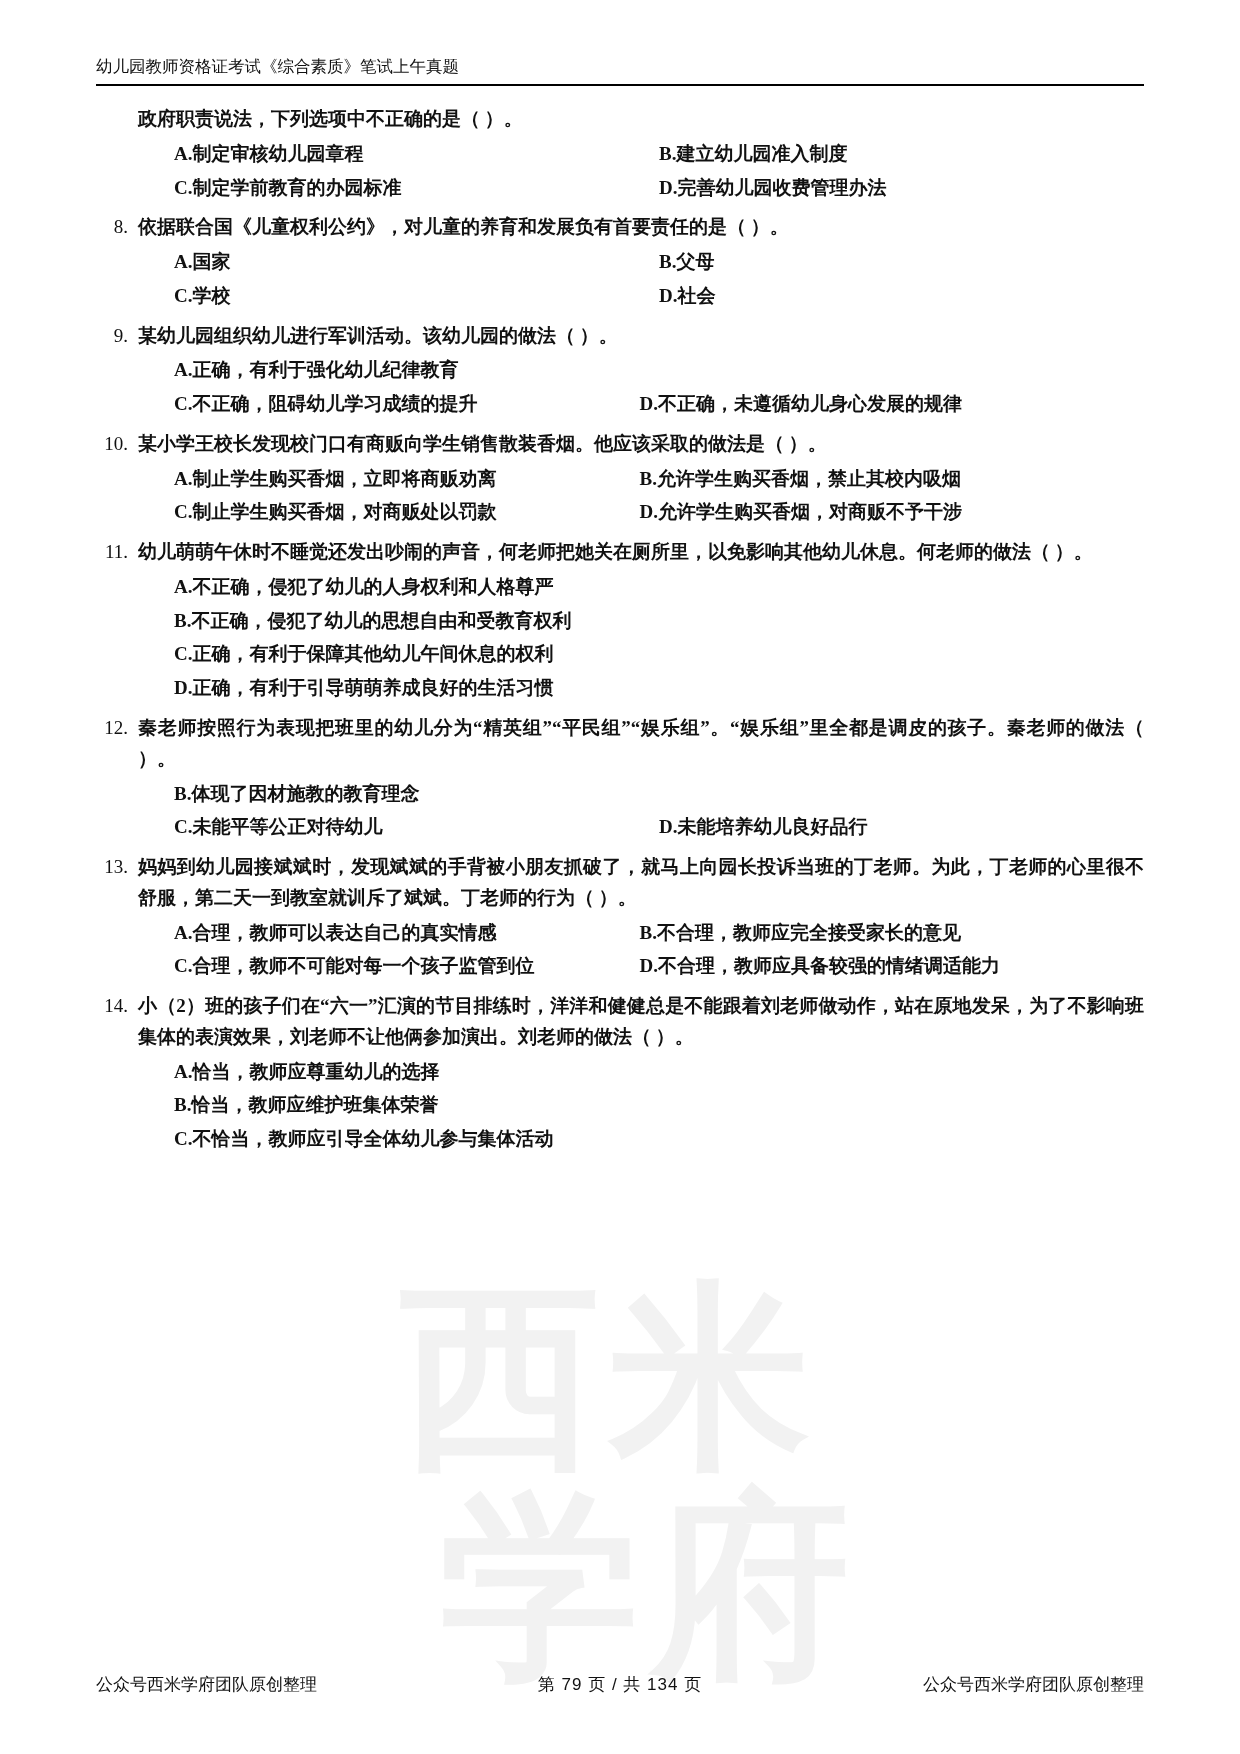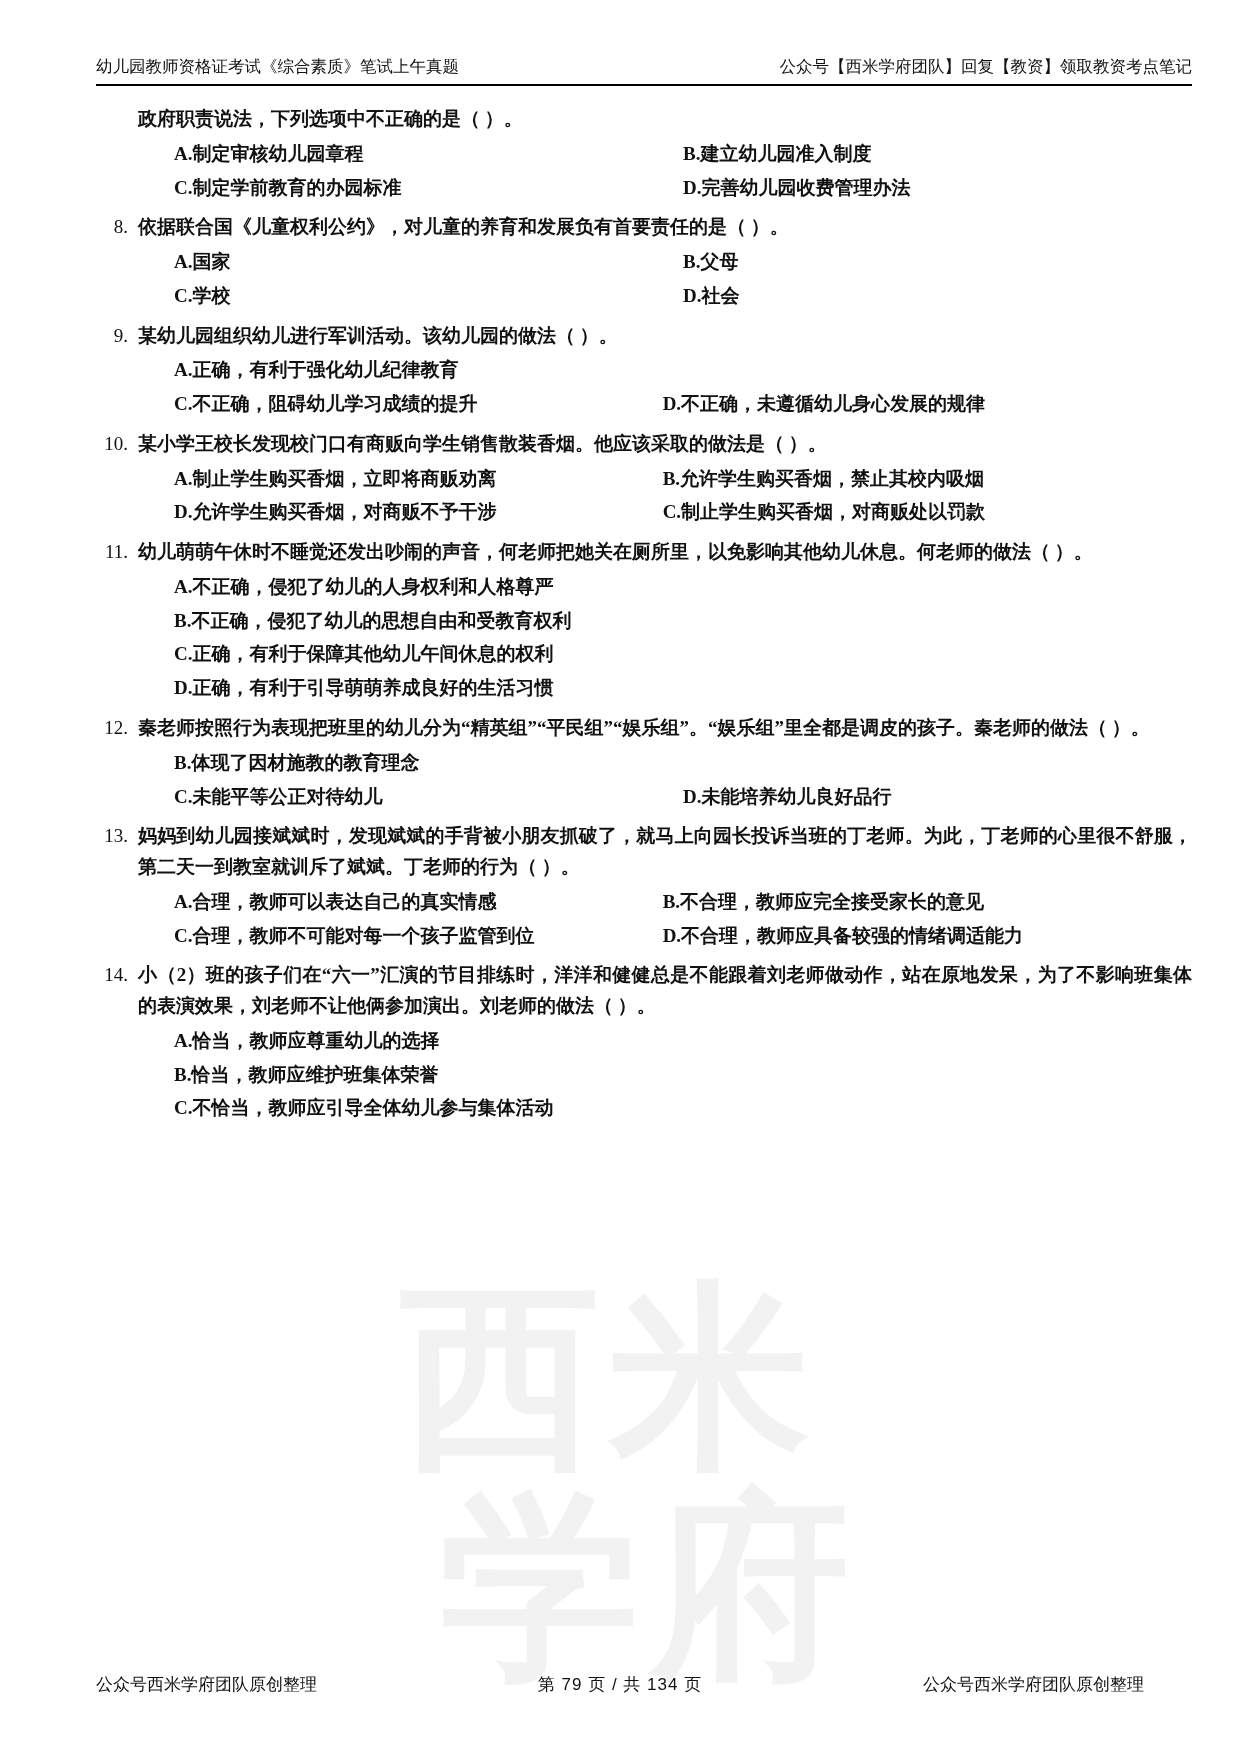--- a/index.html
+++ b/index.html
@@ -42,21 +42,21 @@
     white-space: nowrap;
   }
   .watermark-line2 {
     display: block;
     transform: translateX(40px);
   }
 
   .content {
     position: relative;
     z-index: 1;
-    padding: 56px 48px 0 96px;
+    padding: 56px 96px 0 96px;
     box-sizing: border-box;
     height: 100%;
   }
 
   
   .header {
     display: flex;
     justify-content: space-between;
     align-items: baseline;
     font-size: 16.5px;
@@ -146,21 +146,20 @@
     <div class="watermark-inner">
       <span>西米</span>
       <span class="watermark-line2">学府</span>
     </div>
   </div>
 
   <div class="content">
 
     <div class="header">
       <div class="header-left">幼儿园教师资格证考试《综合素质》笔试上午真题</div>
-      <div class="header-right">公众号【西米学府团队】回复【教资】领取教资考点笔记</div>
     </div>
     <hr class="header-rule">
 
     <div class="qlist">
 
       <div class="q">
         <div class="q-num"></div>
         <div class="q-body">
           <div class="q-stem continued-stem">政府职责说法，下列选项中不正确的是（     ）。</div>
           <div class="opts">
@@ -212,22 +211,22 @@
       <div class="q">
         <div class="q-num">10.</div>
         <div class="q-body">
           <div class="q-stem">某小学王校长发现校门口有商贩向学生销售散装香烟。他应该采取的做法是（     ）。</div>
           <div class="opts">
             <div class="opt-row two wide">
               <div class="opt">A.制止学生购买香烟，立即将商贩劝离</div>
               <div class="opt">B.允许学生购买香烟，禁止其校内吸烟</div>
             </div>
             <div class="opt-row two wide">
+              <div class="opt">C.制止学生购买香烟，对商贩处以罚款</div>
               <div class="opt">D.允许学生购买香烟，对商贩不予干涉</div>
-              <div class="opt">C.制止学生购买香烟，对商贩处以罚款</div>
             </div>
           </div>
         </div>
       </div>
 
       <div class="q">
         <div class="q-num">11.</div>
         <div class="q-body">
           <div class="q-stem">幼儿萌萌午休时不睡觉还发出吵闹的声音，何老师把她关在厕所里，以免影响其他幼儿休息。何老师的做法（     ）。</div>
           <div class="opts opt-stack">

